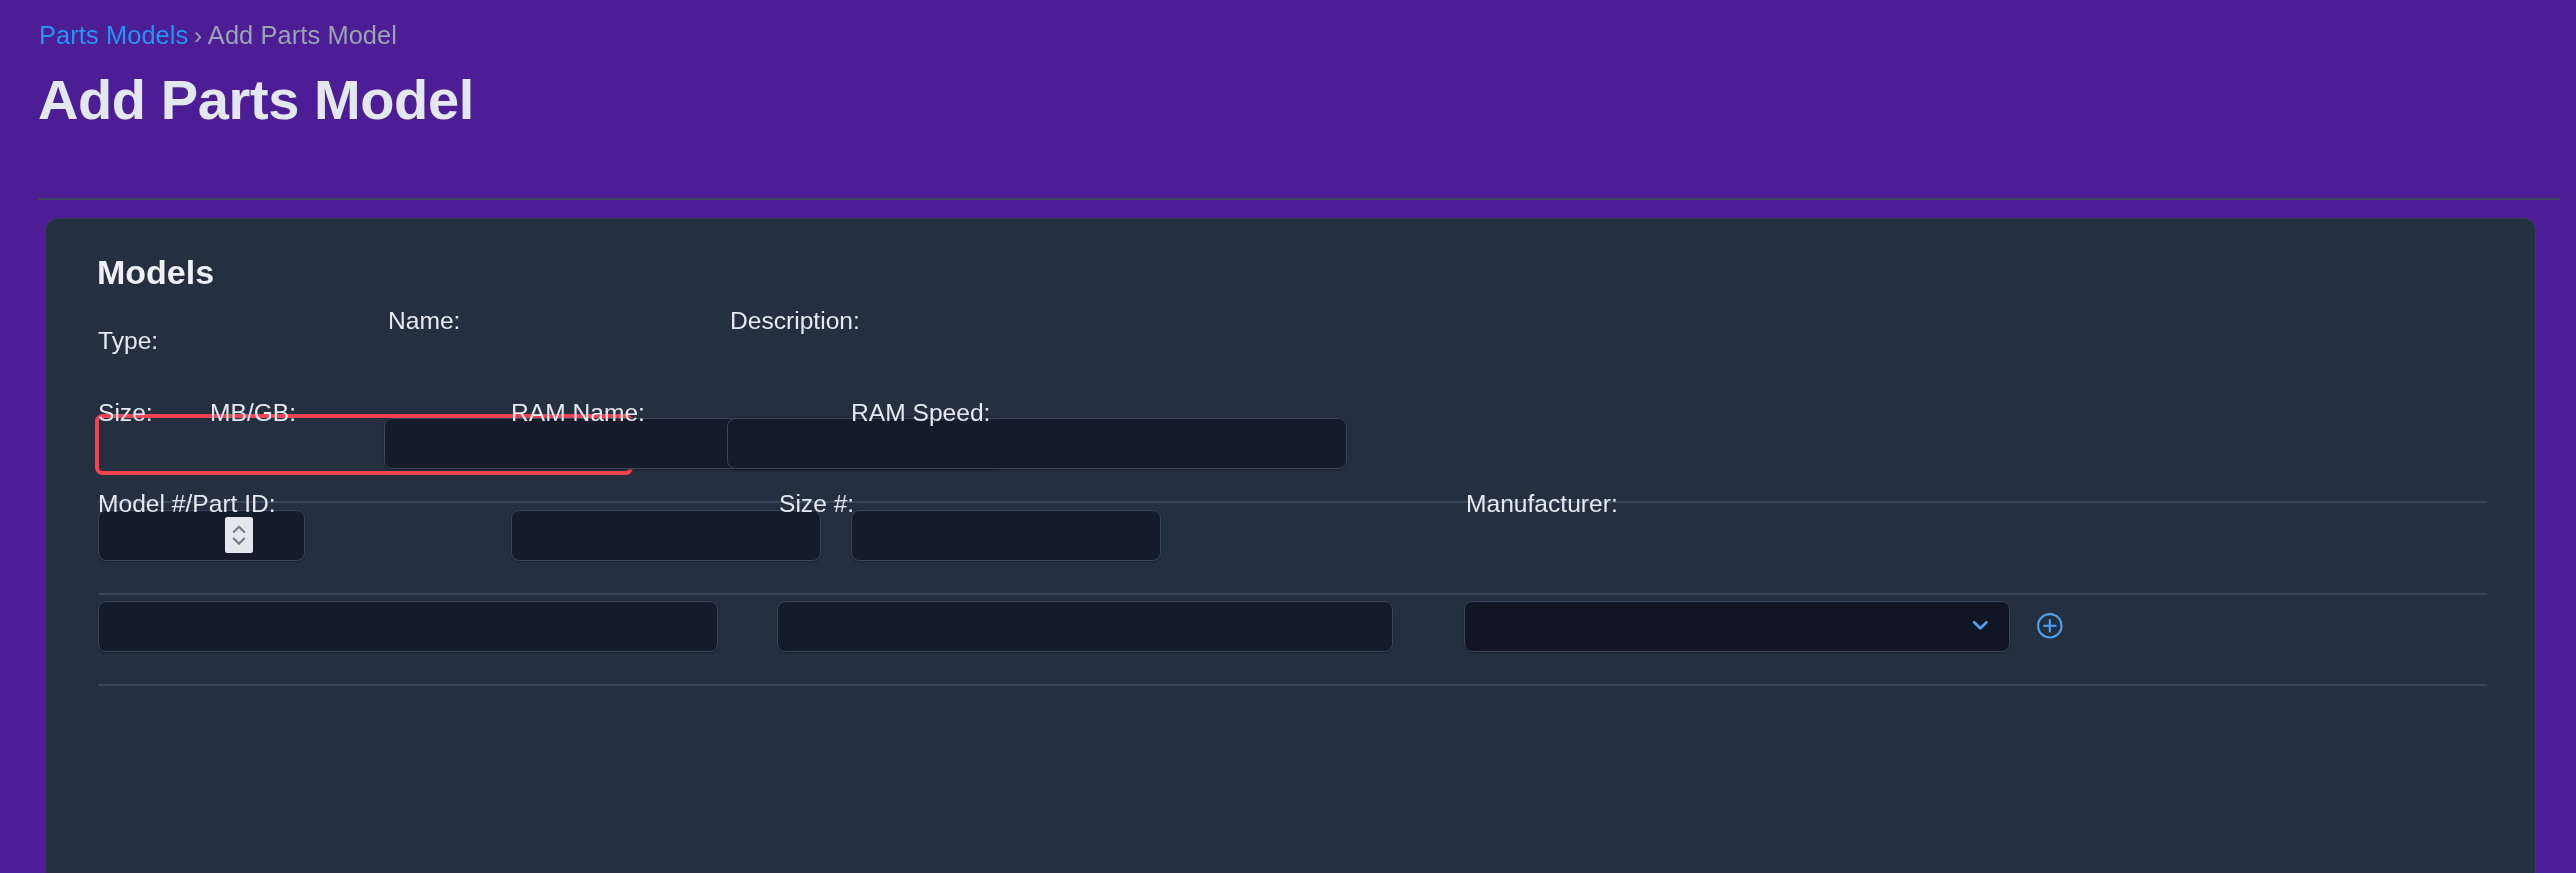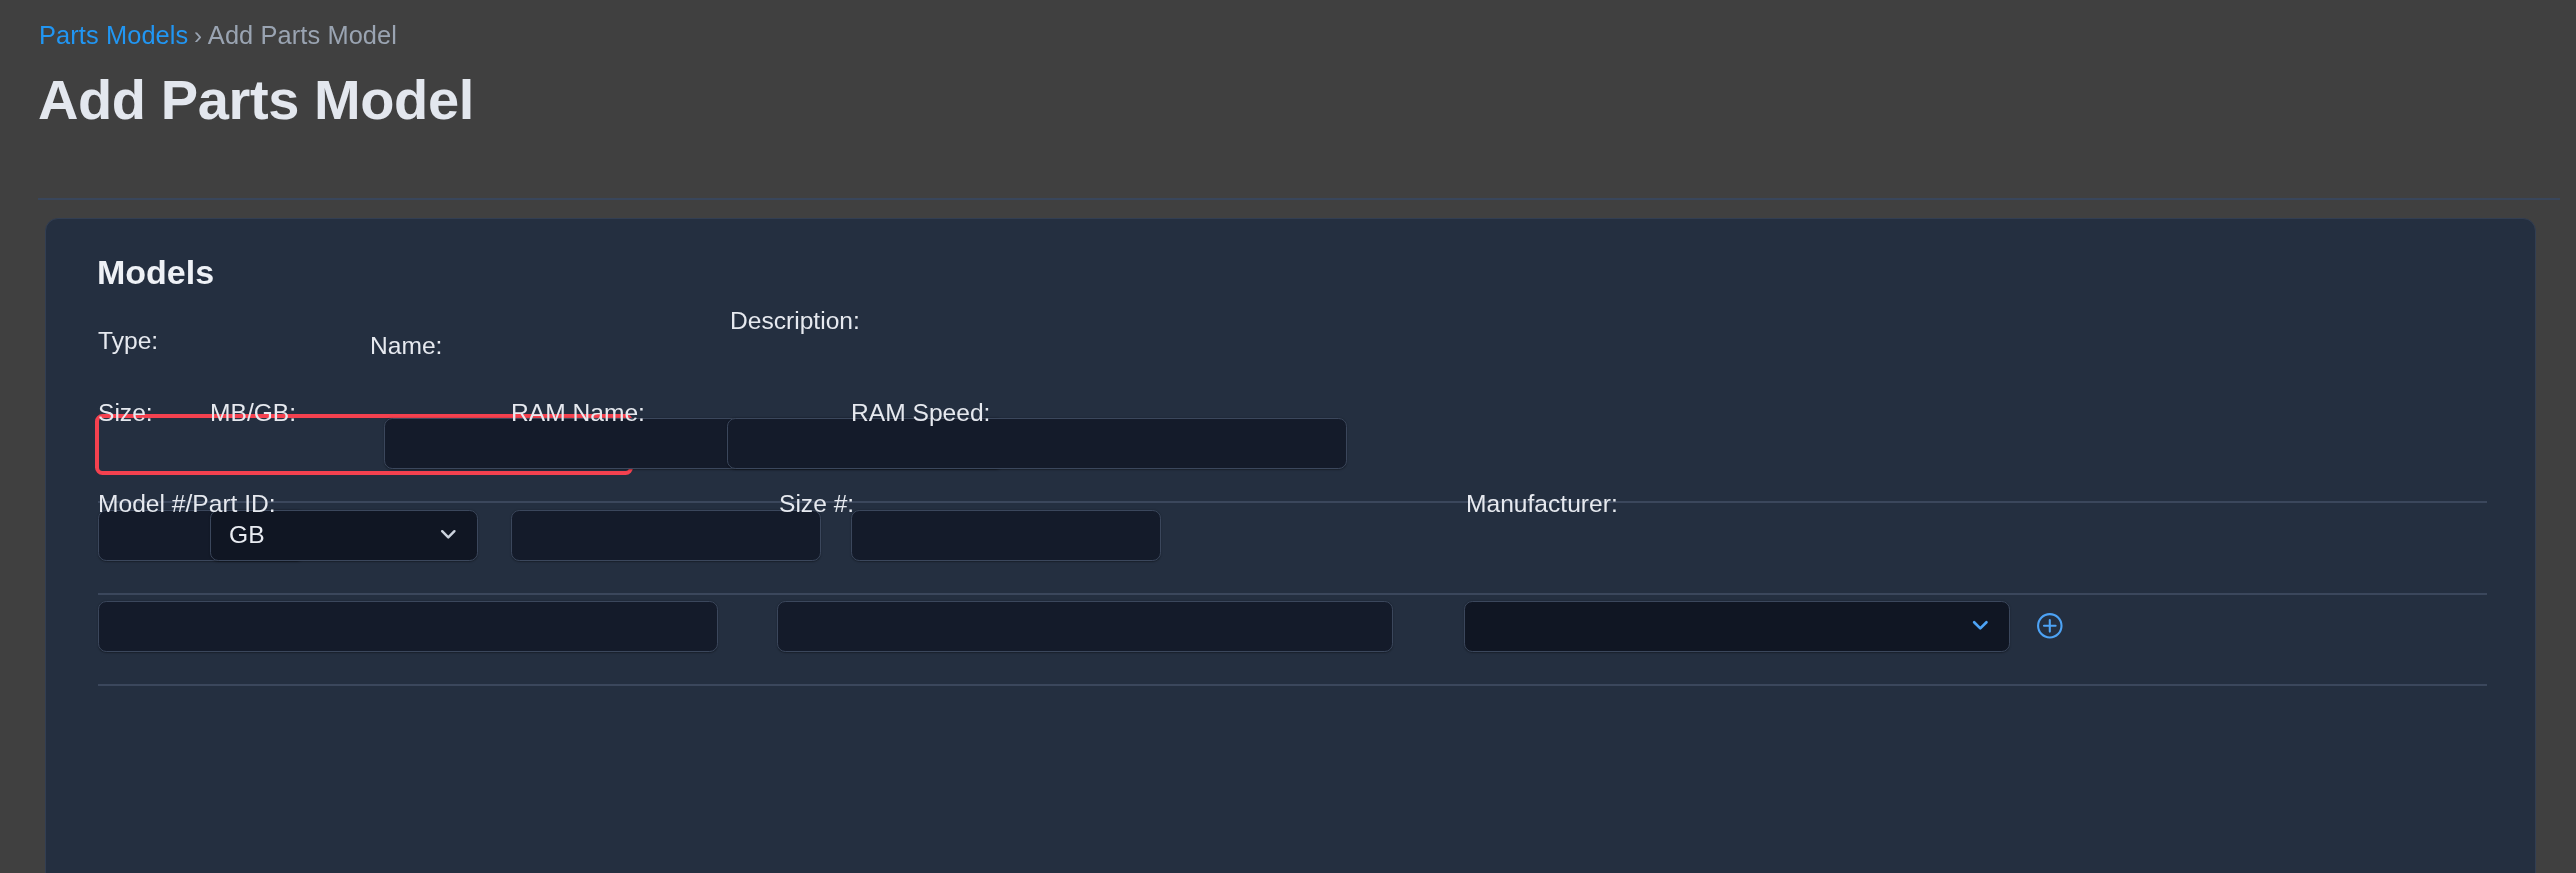--- a/index.html
+++ b/index.html
@@ -9,21 +9,21 @@
     height: 873px;
     background: #131b2b;
     font-family: "Liberation Sans", sans-serif;
     overflow: hidden;
   }
 
   .page {
     position: relative;
     width: 2576px;
     height: 873px;
-    background: #404040;
+    background: #4c1d95;
   }
 
   
   .breadcrumb {
     position: absolute;
     left: 39px;
     top: 23px;
     font-size: 25.4px;
     letter-spacing: 0.1px;
     white-space: nowrap;
@@ -191,48 +191,40 @@
     <div class="highlight-box" style="left:49px; top:195px; width:538px; height:61px;"></div>
 
     <span class="plus-icon" style="left:605px; top:209px;">
       <svg width="29.6" height="29.6" viewBox="0 0 24 24" fill="none" stroke="#4da3f5" stroke-width="1.7" stroke-linecap="round">
         <circle cx="12" cy="12" r="9.5"></circle>
         <line x1="12" y1="7.3" x2="12" y2="16.7"></line>
         <line x1="7.3" y1="12" x2="16.7" y2="12"></line>
       </svg>
     </span>
 
-    <div class="field-label" style="left:324px; top:90px;margin-top:25px;">Name:</div>
+    <div class="field-label" style="left:342px; top:90px;">Name:</div>
     <div class="txt-input" style="left:338px; top:199px; width:620px;"></div>
 
     <div class="field-label" style="left:684px; top:90px;">Description:</div>
     <div class="txt-input" style="left:681px; top:199px; width:620px;"></div>
 
     <div class="row-divider" style="top:282px;"></div>
 
     <div class="field-label" style="left:52px; top:182px;">Size:</div>
     <div class="txt-input" style="left:52px; top:291px; width:207px;"></div>
     <span class="spinner" style="left:179px; top:298px;">
       <svg width="18" height="11.5" viewBox="0 0 24 14" fill="none" stroke="#6f7682" stroke-width="2.6" stroke-linecap="round" stroke-linejoin="round">
         <polyline points="5 10 12 3 19 10"></polyline>
       </svg>
       <svg width="18" height="11.5" viewBox="0 0 24 14" fill="none" stroke="#6f7682" stroke-width="2.6" stroke-linecap="round" stroke-linejoin="round">
         <polyline points="5 4 12 11 19 4"></polyline>
       </svg>
     </span>
 
     <div class="field-label" style="left:164px; top:182px;">MB/GB:</div>
-    <div class="sel-input" style="left:164px; top:291px; width:268px;">
-      <span class="sel-value">GB</span>
-      <span class="sel-chevron">
-        <svg width="24.6" height="24.6" viewBox="0 0 24 24" fill="none" stroke="#ccd3de" stroke-width="2.4" stroke-linecap="round" stroke-linejoin="round">
-          <polyline points="6 9 12 15 18 9"></polyline>
-        </svg>
-      </span>
-    </div>
 
     <div class="field-label" style="left:465px; top:182px;">RAM Name:</div>
     <div class="txt-input" style="left:465px; top:291px; width:310px;"></div>
 
     <div class="field-label" style="left:805px; top:182px;">RAM Speed:</div>
     <div class="txt-input" style="left:805px; top:291px; width:310px;"></div>
 
     <div class="row-divider" style="top:374px;"></div>
 
     <div class="field-label" style="left:52px; top:273px;">Model #/Part ID:</div>

